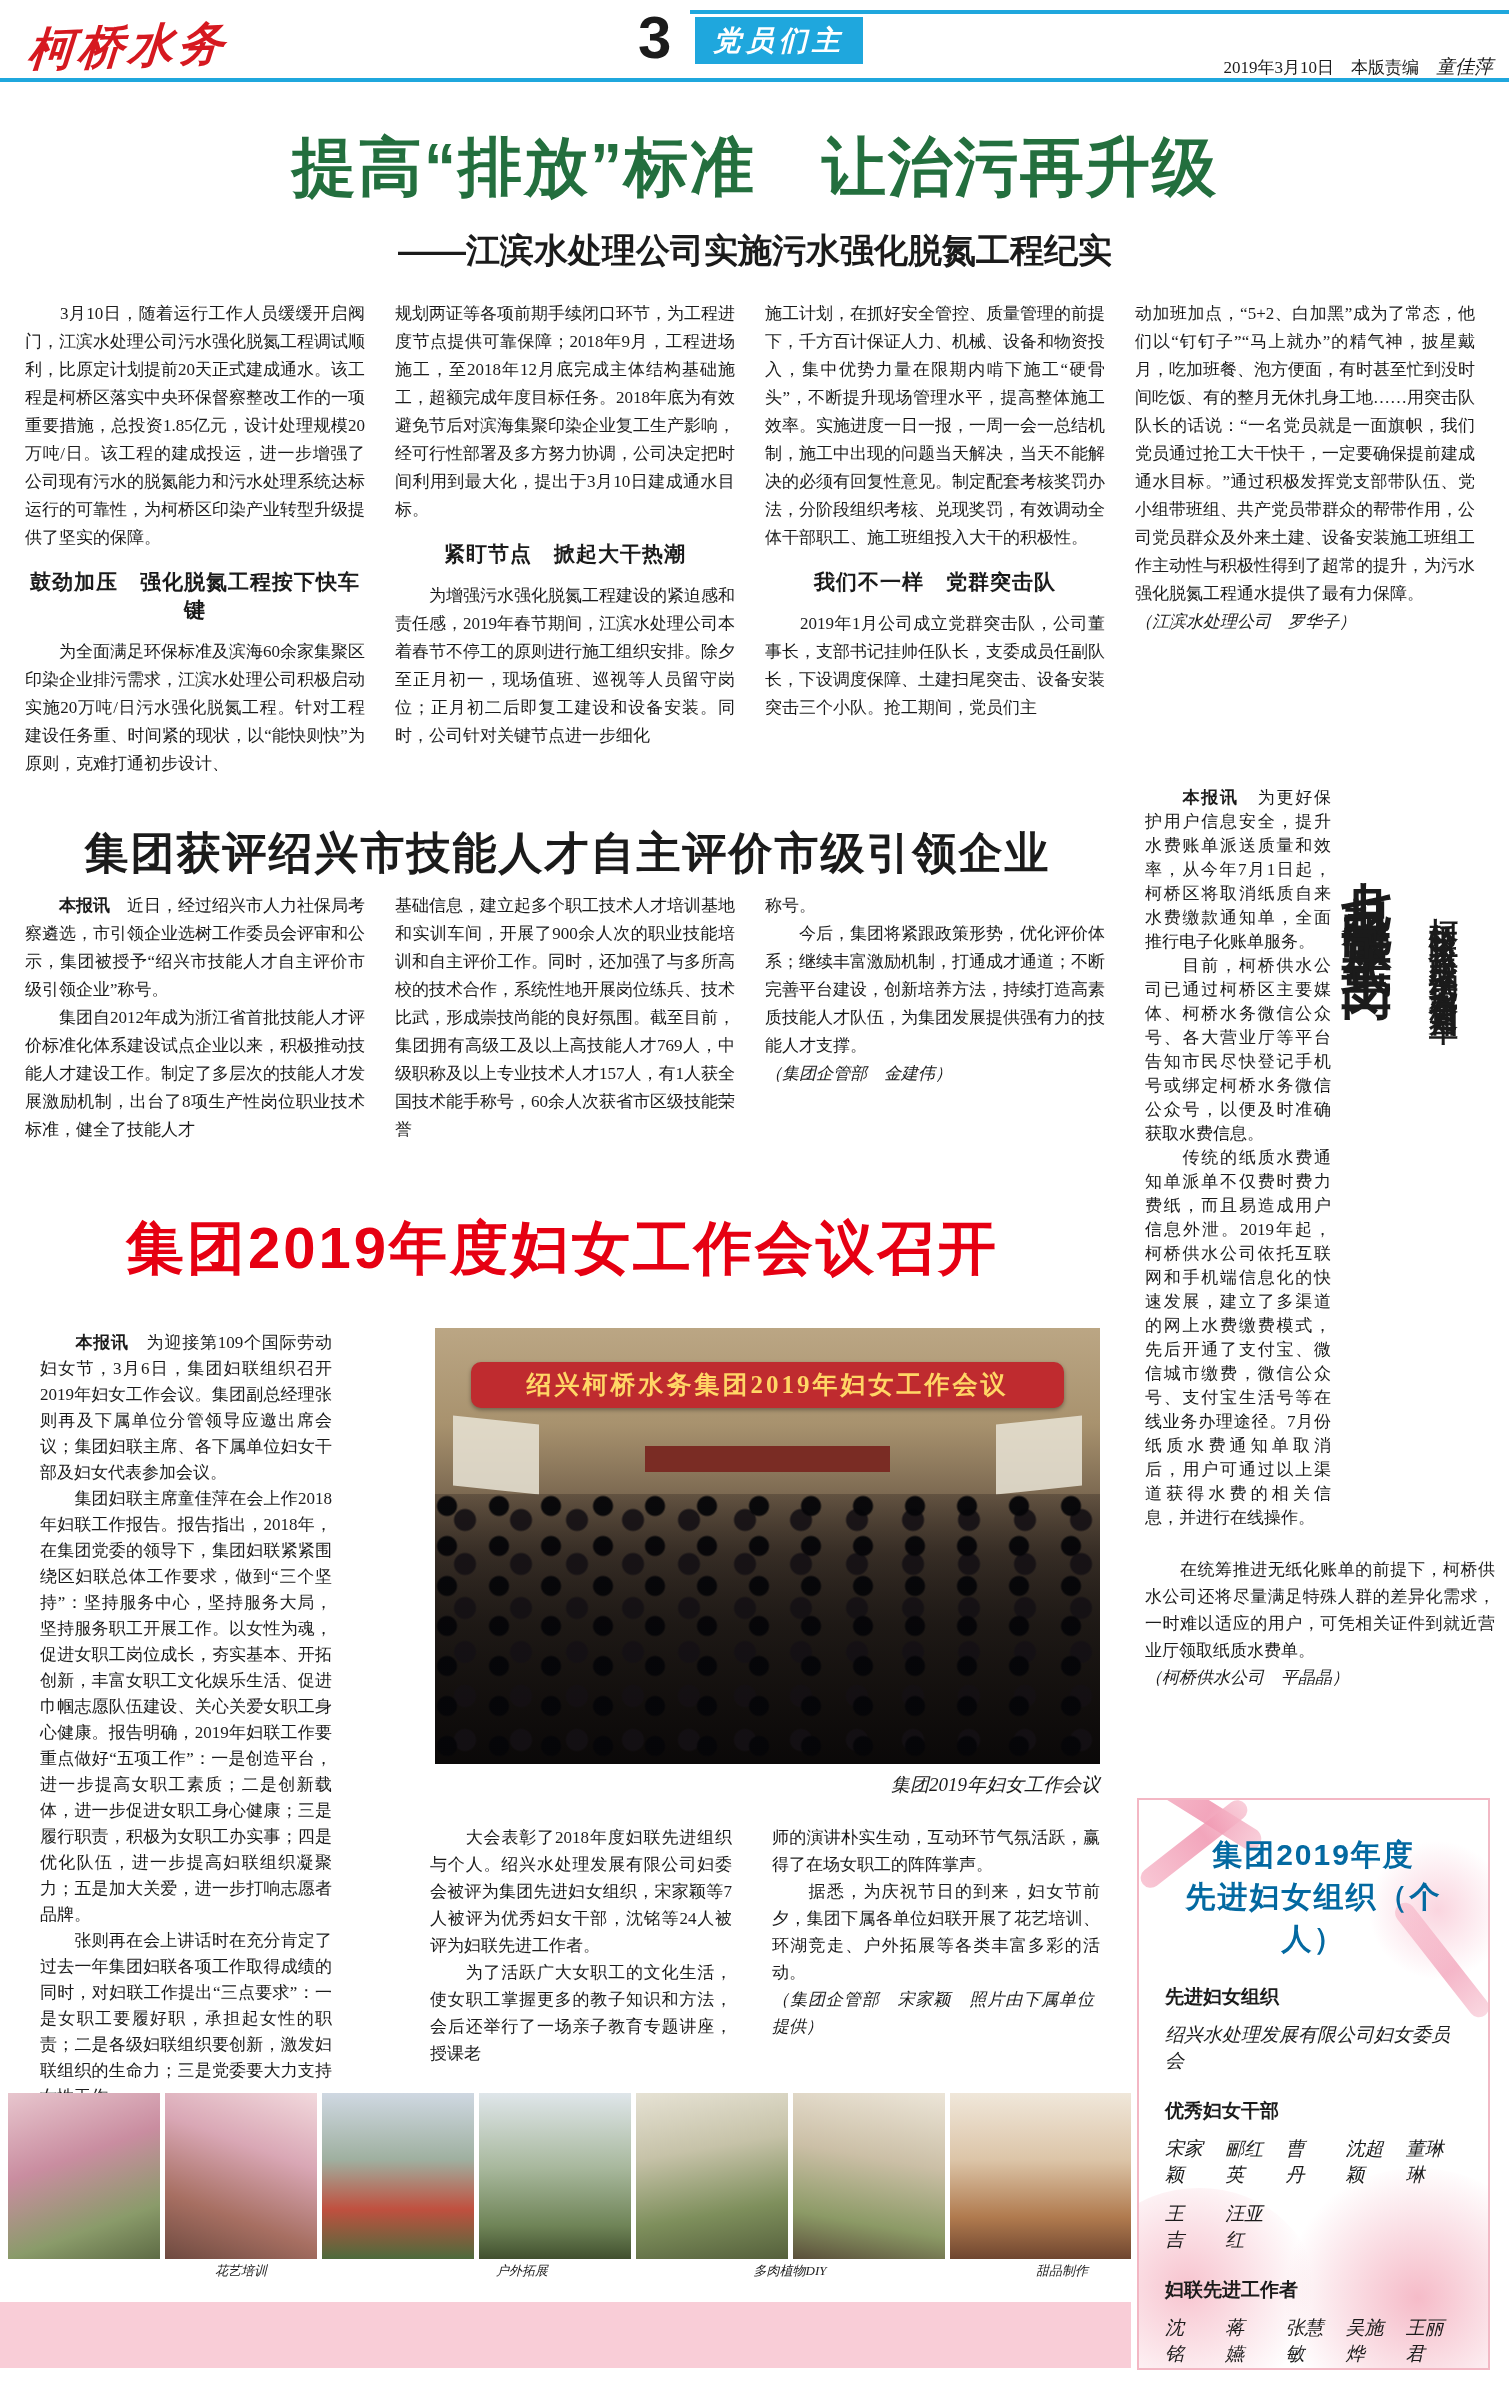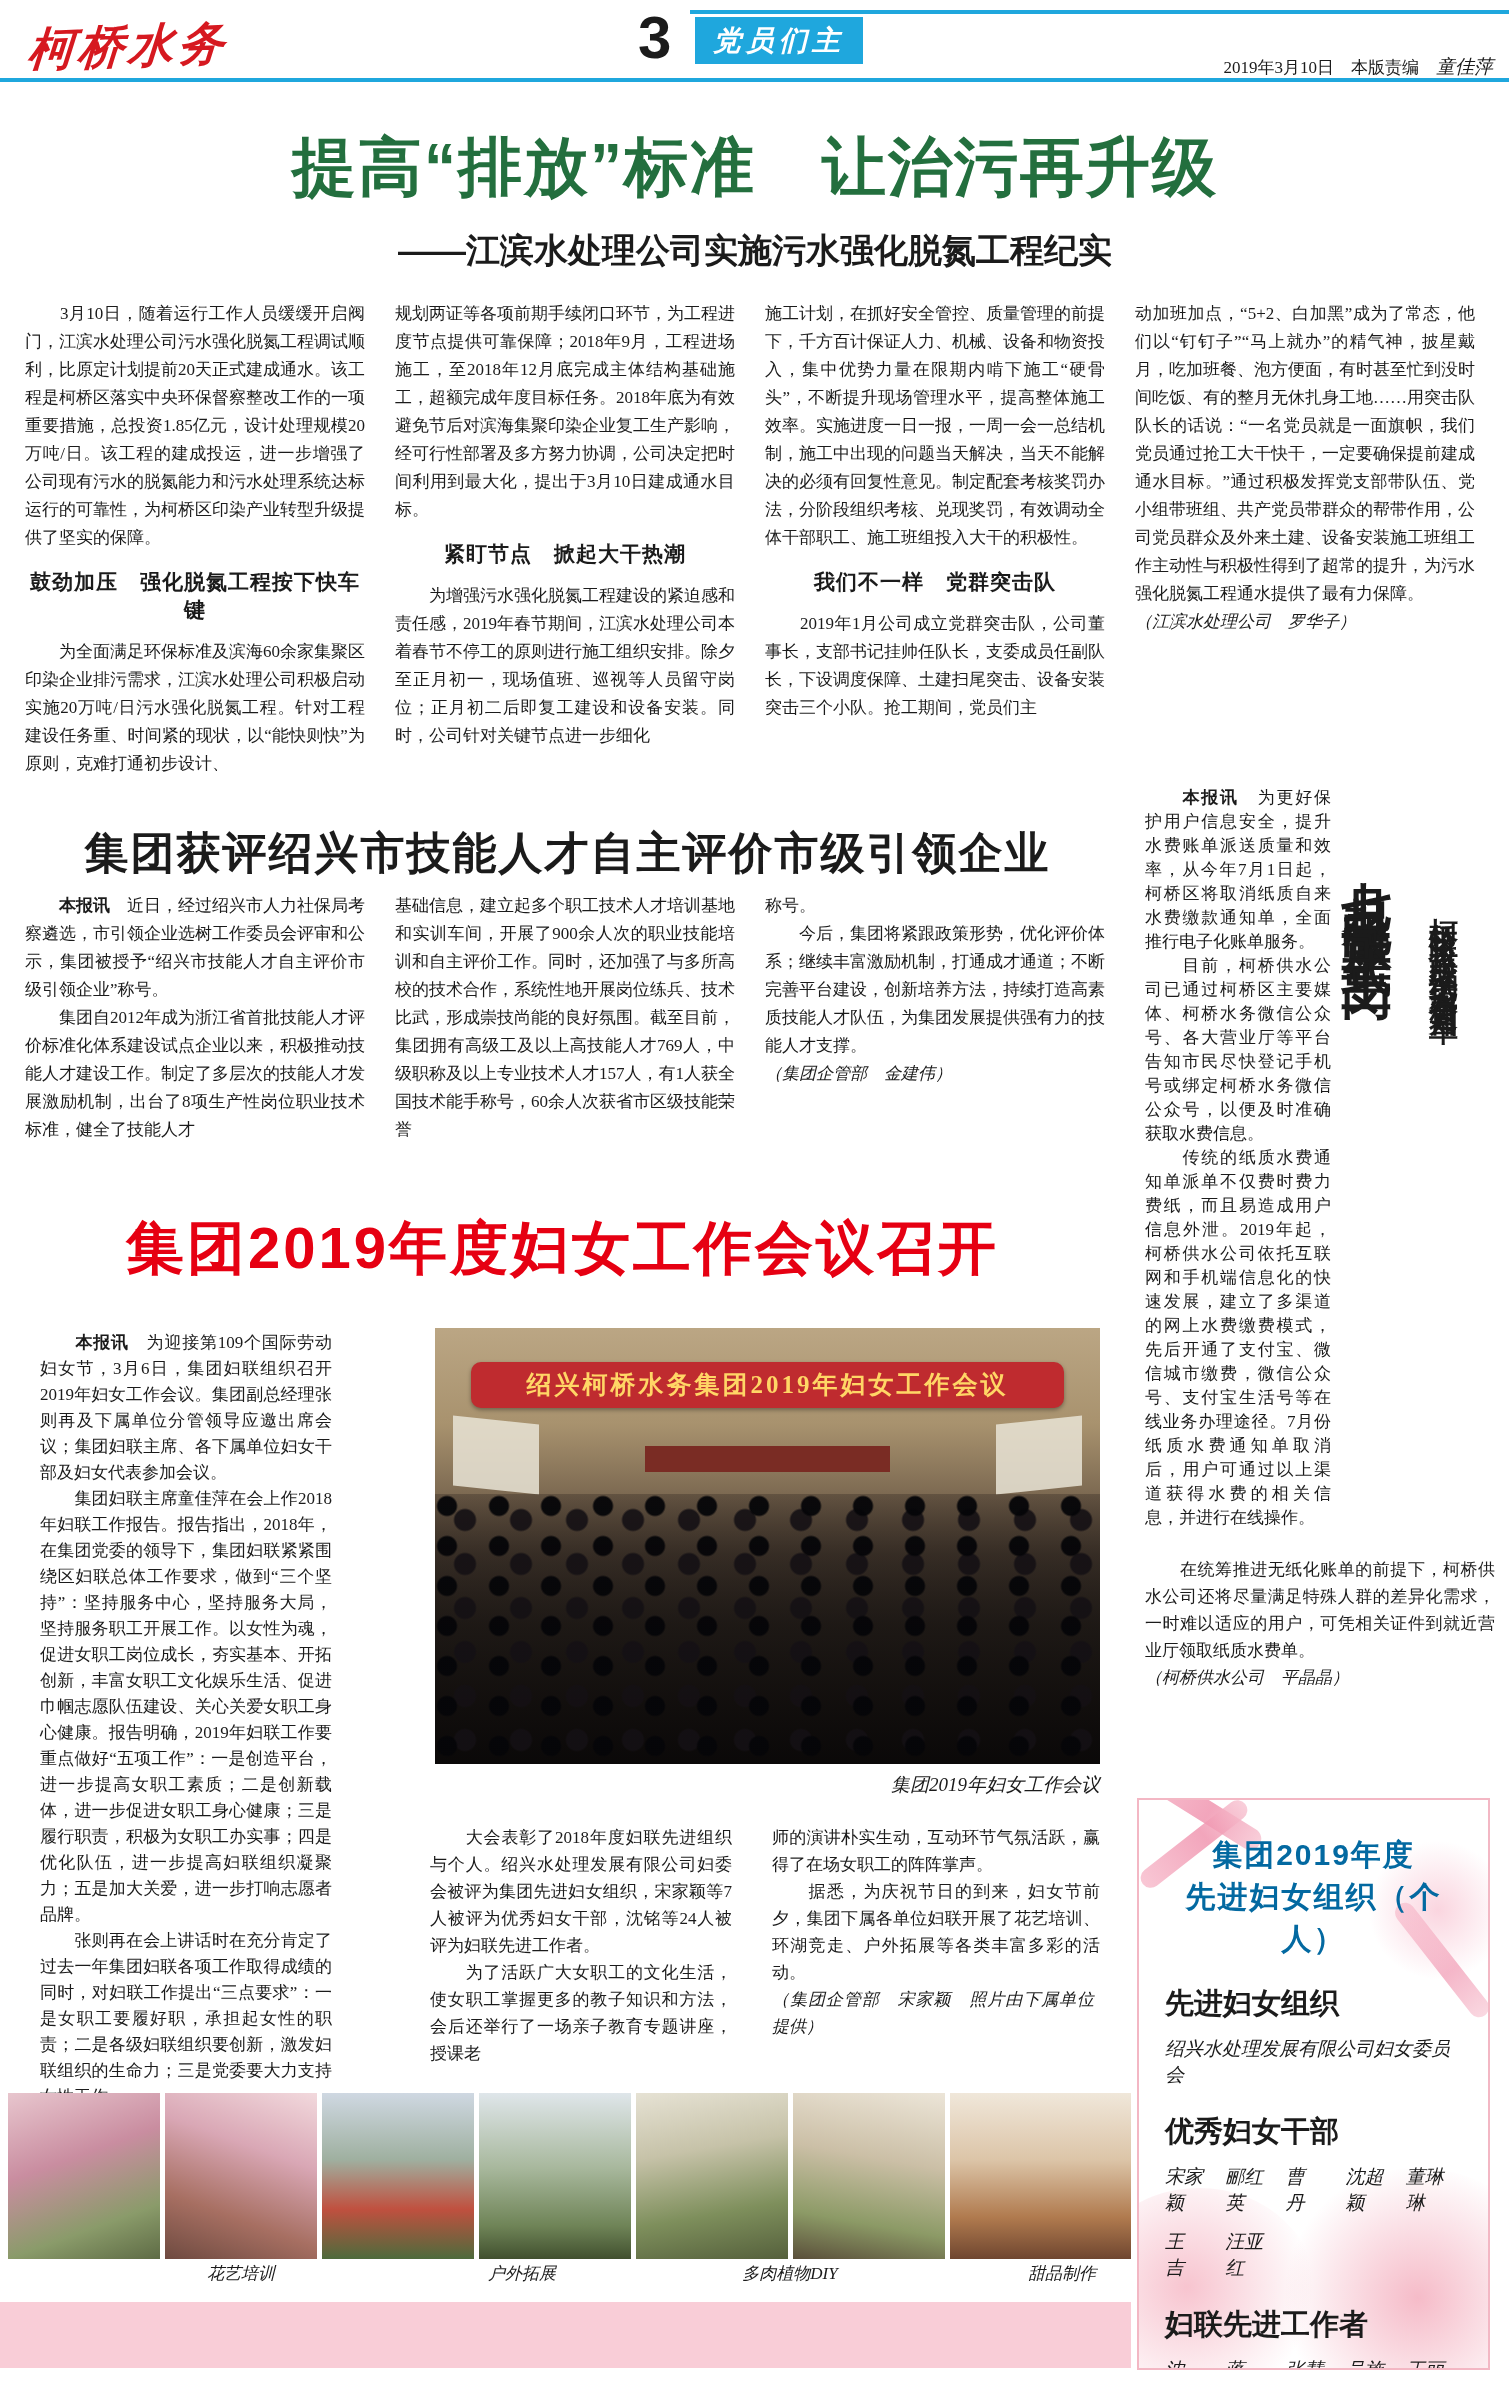--- a/index.html
+++ b/index.html
@@ -62,29 +62,29 @@
     position:absolute; left:0; right:0; bottom:0; height:62%;
     background-image:
       radial-gradient(circle at 12px 12px, rgba(5,5,8,.95) 9px, rgba(5,5,8,0) 11px),
       radial-gradient(circle at 30px 26px, rgba(20,16,20,.9) 10px, rgba(20,16,20,0) 12px),
       linear-gradient(180deg, rgba(60,48,40,.4), rgba(10,8,8,.95));
     background-size:52px 40px, 56px 44px, 100% 100%;
   }
   .caption-it { font-style:italic; font-size:19px; }
   
   .bphoto { position:absolute; top:2093px; height:166px; }
-  .cap { position:absolute; top:2262px; width:170px; text-align:center; font-style:italic; font-size:17px; }
+  .cap { position:absolute; top:2262px; width:170px; text-align:center; font-style:italic; font-size:13px; }
   .pink-strip { background:#f9cdd7; }
   
   .awards {
     background:#ffffff; border:2px solid #f3b7c4; box-sizing:border-box;
     padding:34px 26px 20px 26px; overflow:hidden;
   }
   .awards-title { color:#0369a1; font-weight:bold; font-size:30px; text-align:center; line-height:42px; letter-spacing:2px; position:relative; z-index:2; }
-  .awards h3 { font-family:Liberation Serif, serif; font-size:29px; margin:24px 0 12px 0; position:relative; z-index:2; }
+  .awards h3 { font-family:Liberation Serif, serif; font-size:19px; margin:24px 0 12px 0; position:relative; z-index:2; }
   .award-org { font-style:italic; font-size:19px; position:relative; z-index:2; }
   .names { display:grid; grid-template-columns:repeat(5,1fr); row-gap:13px; column-gap:4px;
            font-style:italic; font-size:19px; position:relative; z-index:2; }
   .deco { position:absolute; z-index:1; pointer-events:none; }
   .ribbon-bar { position:absolute; border-radius:12px; background:linear-gradient(90deg,#f7b9ca,#ef8fab 60%,#f7c3d1); opacity:.8; }
   .blob { position:absolute; border-radius:50%; }
 </style>
 </head>
 <body>
 

